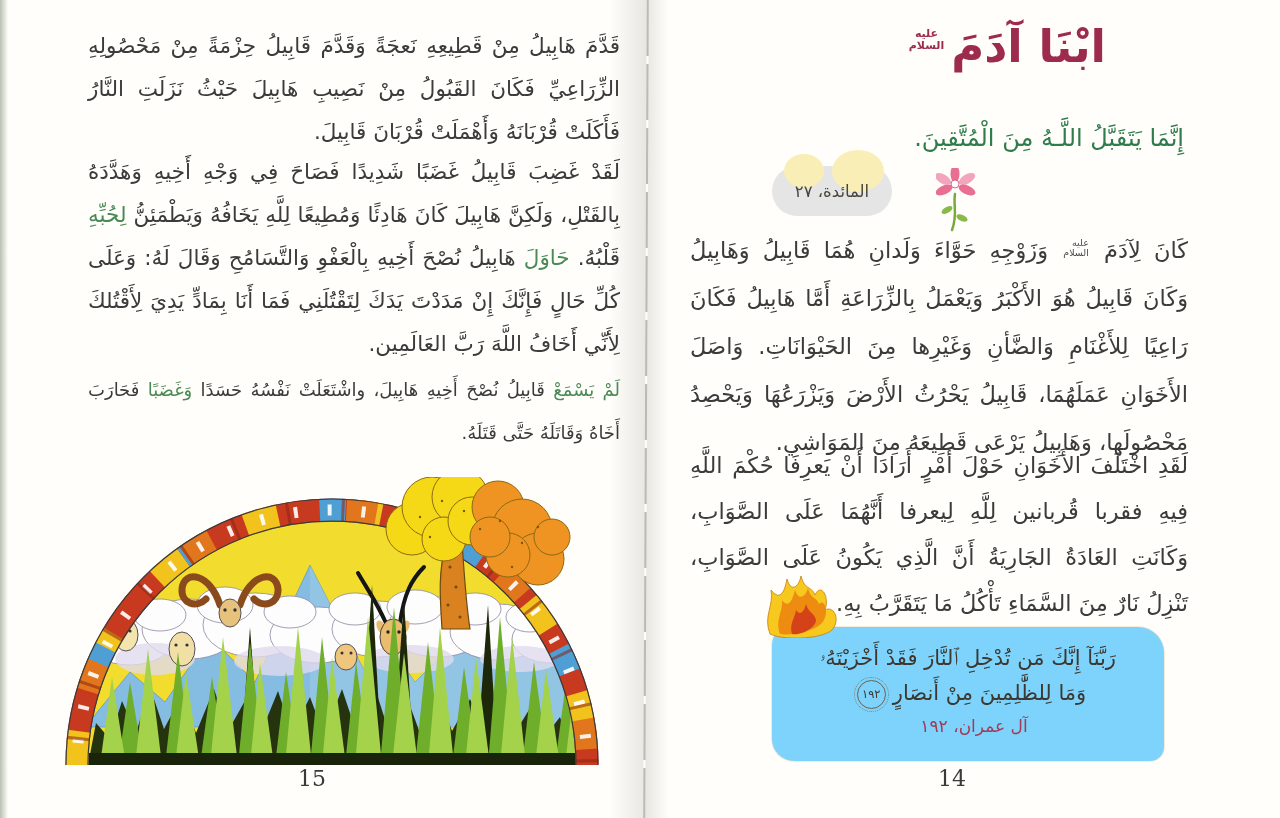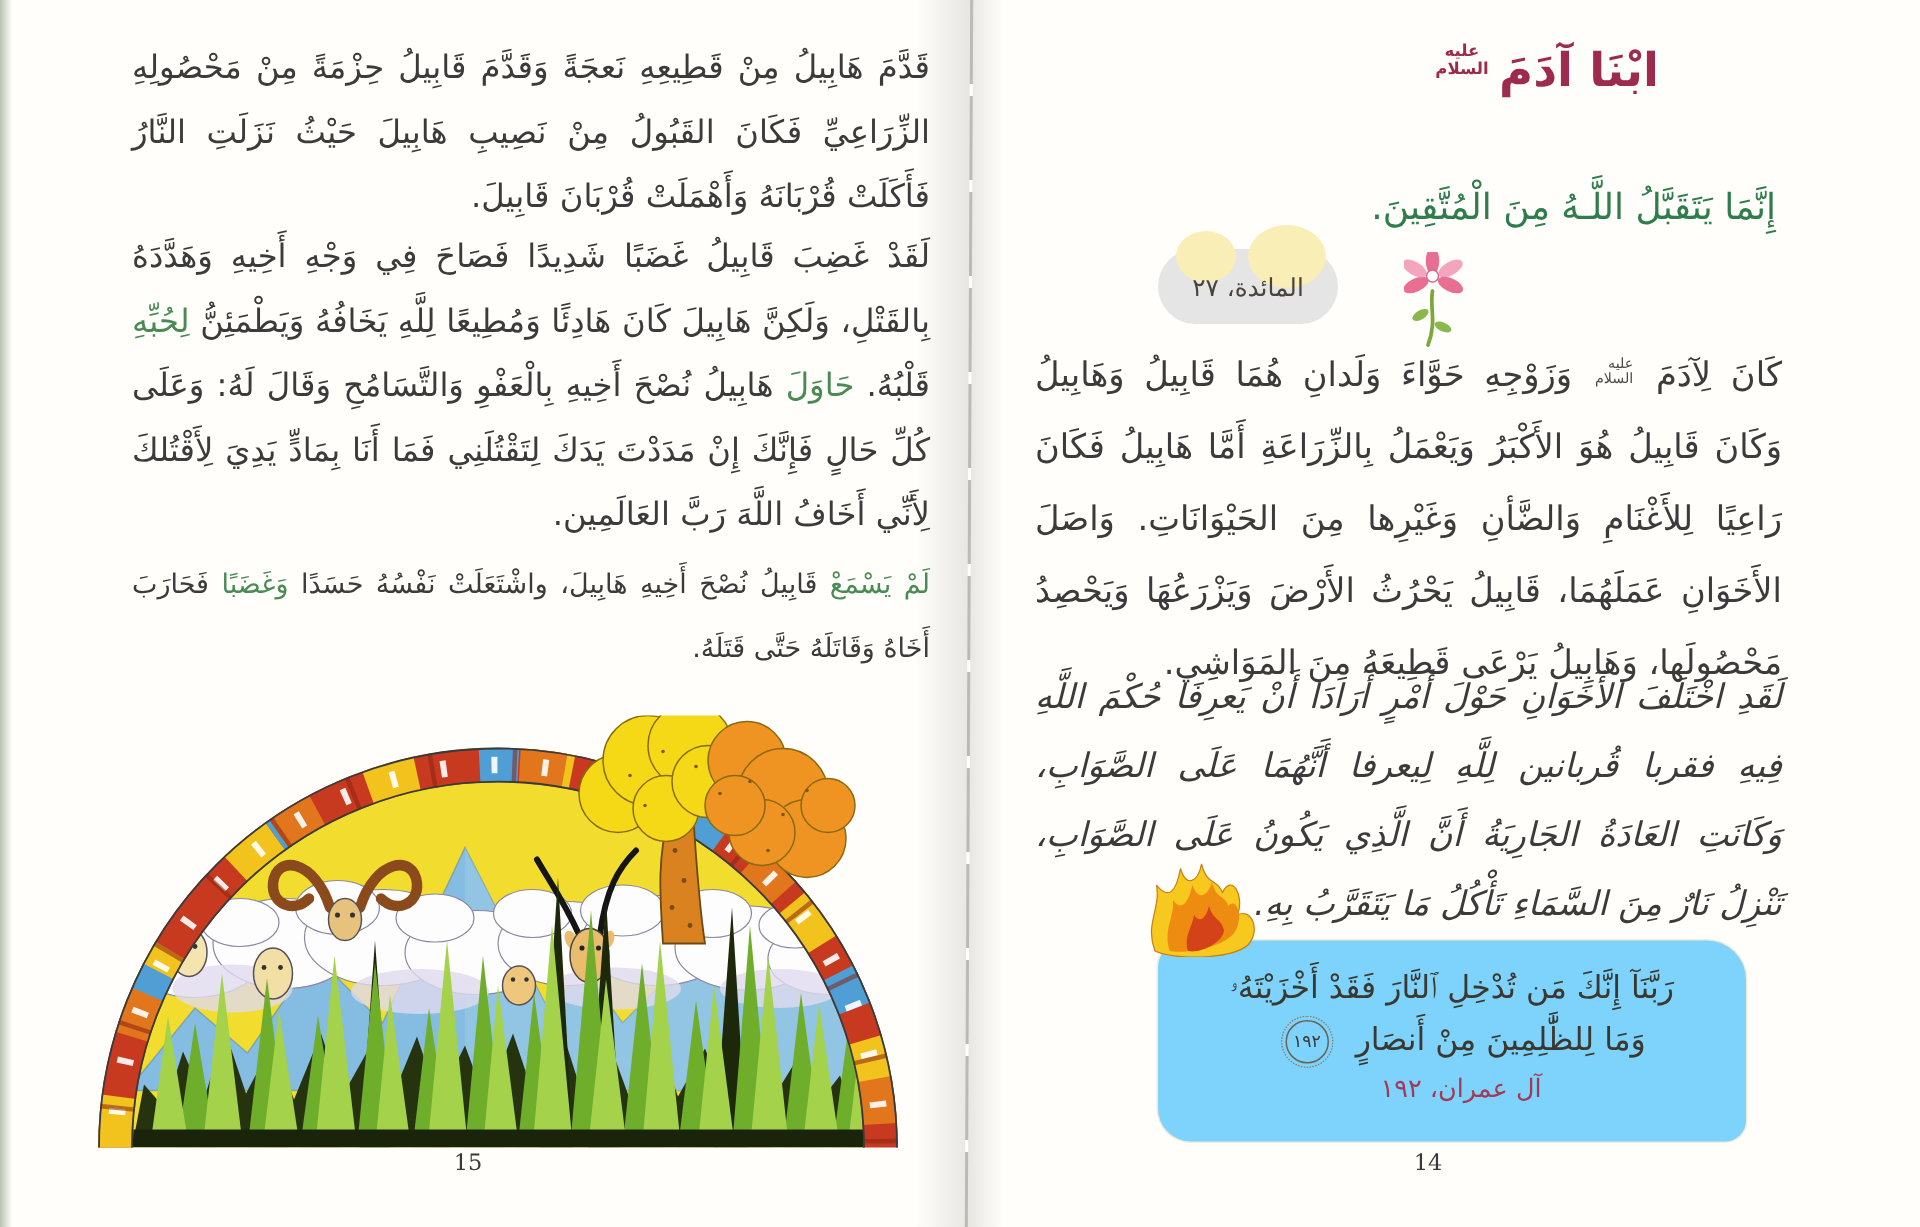--- a/index.html
+++ b/index.html
@@ -15,47 +15,47 @@
   .ar{direction:rtl;text-align:justify;text-align-last:right;color:#3b3b3b;margin:0;}
   .abs{position:absolute;}
   
   .lp1{left:88px;top:24px;width:532px;font-size:21.5px;line-height:43px;}
   .lp2{left:88px;top:150px;width:532px;font-size:21.5px;line-height:43px;}
   .lp3{left:88px;top:368px;width:532px;font-size:18px;line-height:43px;}
   .green-word{color:#4a8a55;}
   
   .title-wrap{left:850px;top:20px;width:256px;display:flex;direction:rtl;
     align-items:flex-start;gap:7px;color:#9d2b4e;}
-  .title-text{font-size:31px;font-weight:bold;line-height:54px;letter-spacing:1px;}
+  .title-text{font-size:45px;font-weight:bold;line-height:54px;letter-spacing:1px;}
   .honorific{display:inline-flex;flex-direction:column;text-align:center;
     font-size:11px;line-height:11.5px;font-weight:bold;}
   .honorific-title{margin-top:8px;}
   .honorific-inline{font-size:9.5px;line-height:10px;font-weight:normal;
     vertical-align:12px;color:#4a4a4a;margin:0 2px;}
   .opening-verse{left:690px;top:118px;width:494px;font-size:24px;line-height:40px;
     color:#2f7c4c;text-align-last:right;}
   .cloud-badge{left:772px;top:166px;width:120px;height:50px;background:#e5e5e5;
     border-radius:28px;display:flex;align-items:center;justify-content:center;}
   .cloud-badge::before{content:"";position:absolute;left:12px;top:-12px;width:40px;height:34px;
     background:#f9efb6;border-radius:50%;}
   .cloud-badge::after{content:"";position:absolute;right:8px;top:-16px;width:52px;height:42px;
     background:#f9efb6;border-radius:50%;}
   .cloud-text{position:relative;z-index:1;font-size:16.5px;color:#49453b;direction:rtl;}
   .rp1{left:690px;top:226px;width:498px;font-size:22.5px;line-height:48px;}
-  .rp2{left:690px;top:442px;width:498px;font-size:22.5px;line-height:46px;font-style:italic;}
+  .rp2{left:690px;top:442px;width:498px;font-size:22.5px;line-height:46px;}
   .verse-box{left:772px;top:627px;width:392px;height:134px;background:#7dd3fc;
     border-radius:18px 26px 14px 22px;text-align:center;direction:rtl;
     box-shadow:0 0 0 1px rgba(208,192,140,.30);z-index:2;}
   .vb-line1{margin-top:14px;font-size:21px;line-height:34px;color:#3c382f;}
   .vb-line2{font-size:21px;line-height:36px;color:#3c382f;}
   .medallion{display:inline-flex;width:27px;height:27px;border:1.4px solid #6b6150;
     border-radius:50%;align-items:center;justify-content:center;font-size:11.5px;
-    color:#3c382f;margin:0 18px;vertical-align:middle;outline:1px dotted #8a8068;outline-offset:2px;}
+    color:#3c382f;margin:0 7px;vertical-align:middle;outline:1px dotted #8a8068;outline-offset:2px;}
   .vb-ref{font-size:17px;color:#a23a55;margin-top:5px;direction:rtl;padding-left:12px;}
-  .page-num{font-size:15px;color:#3a3a3a;width:60px;text-align:center;
+  .page-num{font-size:22px;color:#3a3a3a;width:60px;text-align:center;
     font-family:"DejaVu Serif",serif;}
   .pn-left{left:282px;top:766px;}
   .pn-right{left:922px;top:766px;}
   .flame{left:758px;top:574px;z-index:3;}
   .flower{left:936px;top:168px;}
   .illu{left:60px;top:477px;}
 </style>
 </head>
 <body>
 

